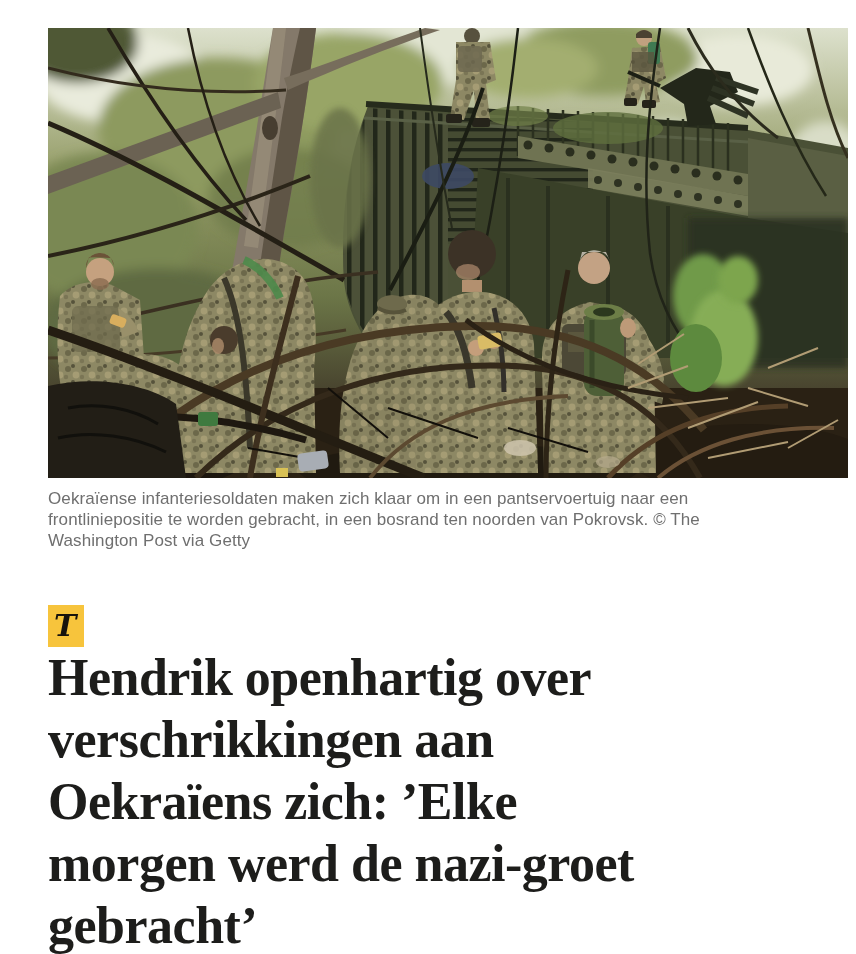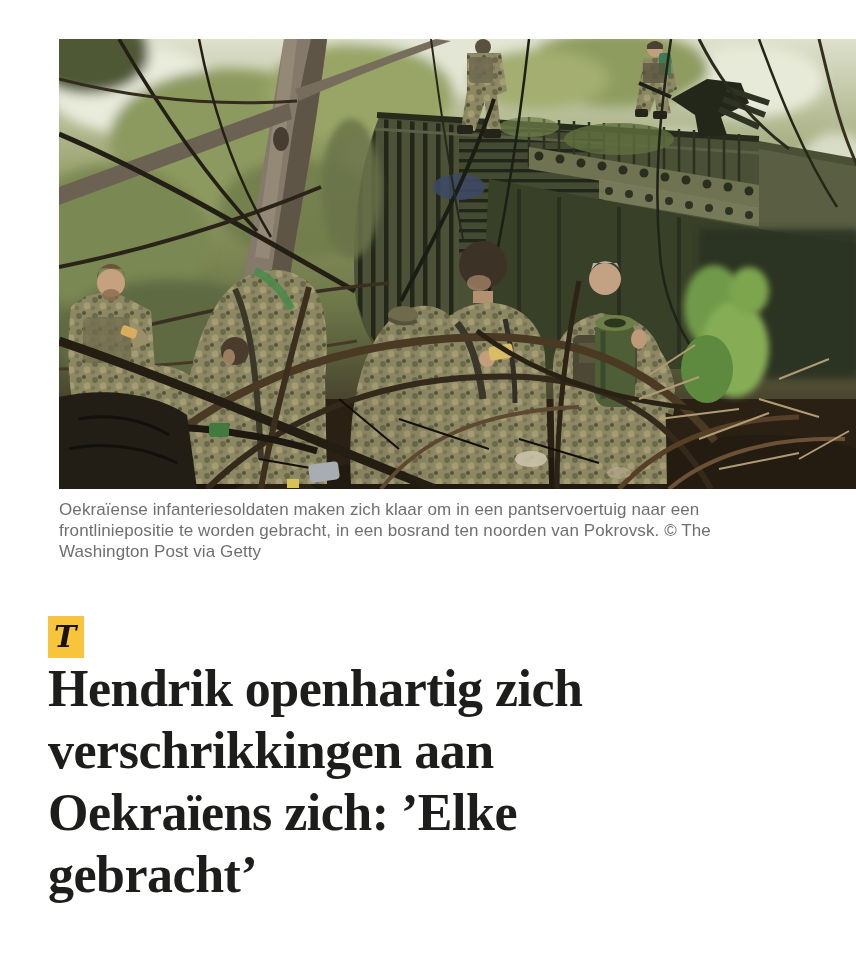--- a/index.html
+++ b/index.html
@@ -9,21 +9,21 @@
     --page-background:#ffffff;
   }
   *{box-sizing:border-box;}
   html,body{margin:0;padding:0;}
   body{
     width:856px;height:954px;overflow:hidden;
     background:var(--page-background);
     font-family:"Liberation Sans","DejaVu Sans",sans-serif;
   }
   .content{padding:28px 8px 0 48px;}
-  figure{margin:11px;}
+  figure{margin:0;}
   .hero-photo{width:800px;height:450px;line-height:0;}
   .hero-photo svg{display:block;}
   figcaption{
     margin-top:10px;
     max-width:742px;
     color:var(--caption-text);
     font-size:17px;
     line-height:21px;
     letter-spacing:.1px;
   }
@@ -343,19 +343,20 @@
         </g>
       </svg>
     </div>
     <figcaption>Oekraïense infanteriesoldaten maken zich klaar om in een pantservoertuig naar een frontliniepositie te worden gebracht, in een bosrand ten noorden van Pokrovsk. © The Washington Post via Getty</figcaption>
   </figure>
 
   <h1>
     <span class="h-line"><span class="premium-badge">
           <span>T</span>
         </span></span>
-    <span class="h-line">Hendrik openhartig zich</span>
+    <span class="h-line">Hendrik openhartig over</span>
     <span class="h-line">verschrikkingen aan</span>
     <span class="h-line">Oekraïens zich: ’Elke</span>
+    <span class="h-line">morgen werd de nazi-groet</span>
     <span class="h-line">gebracht’</span>
   </h1>
 
 </main>
 
 </body></html>

